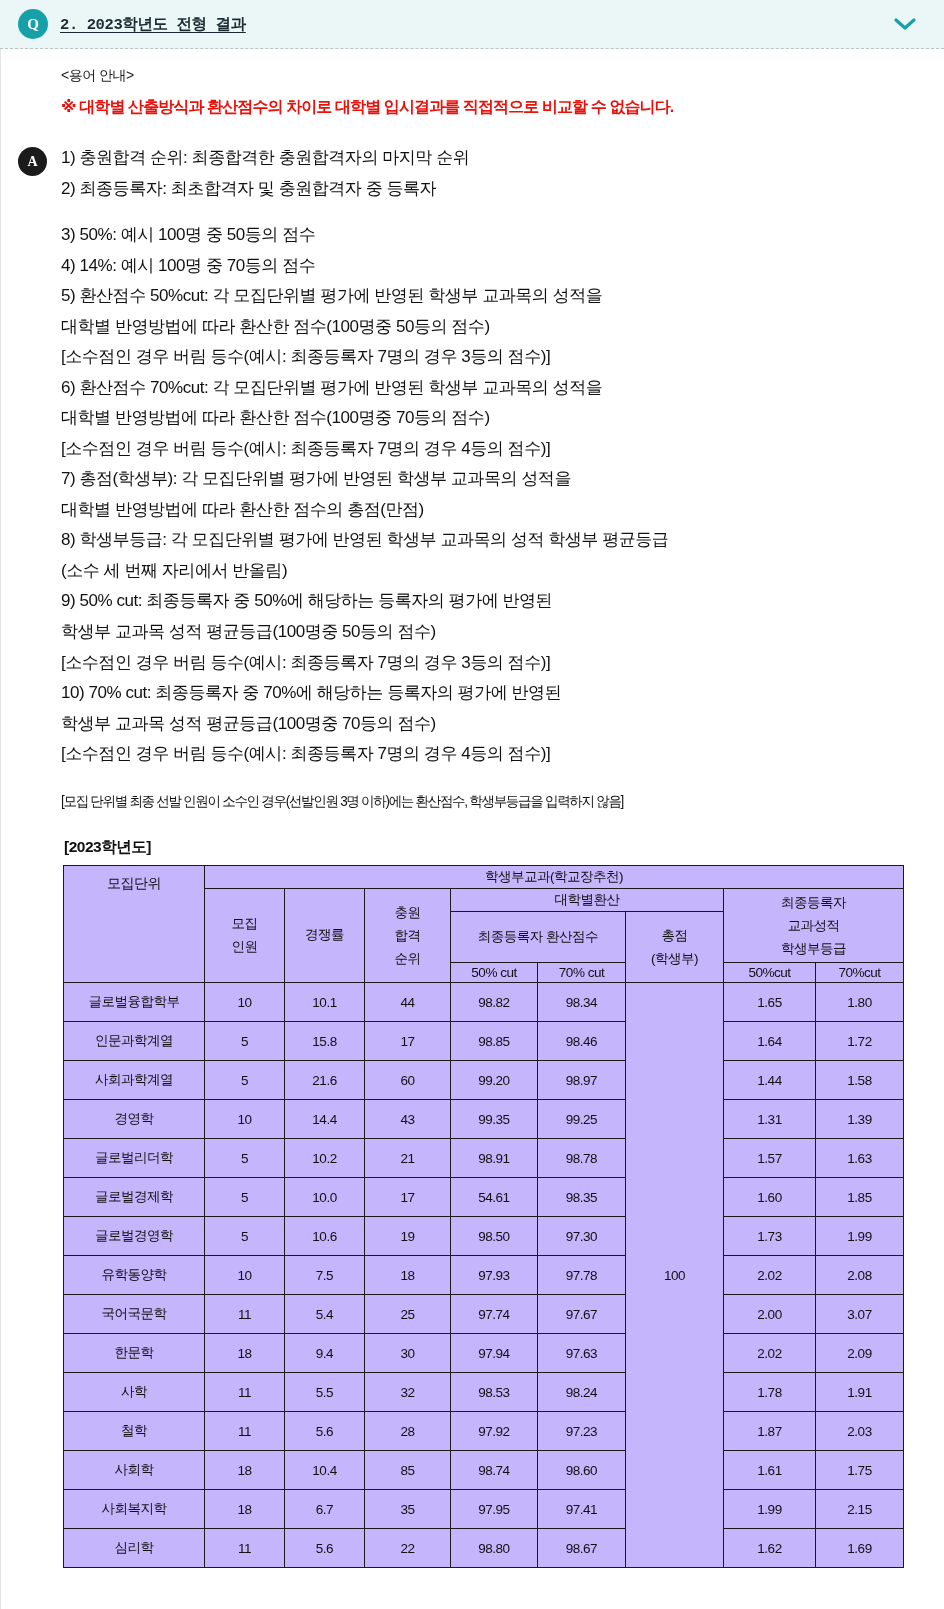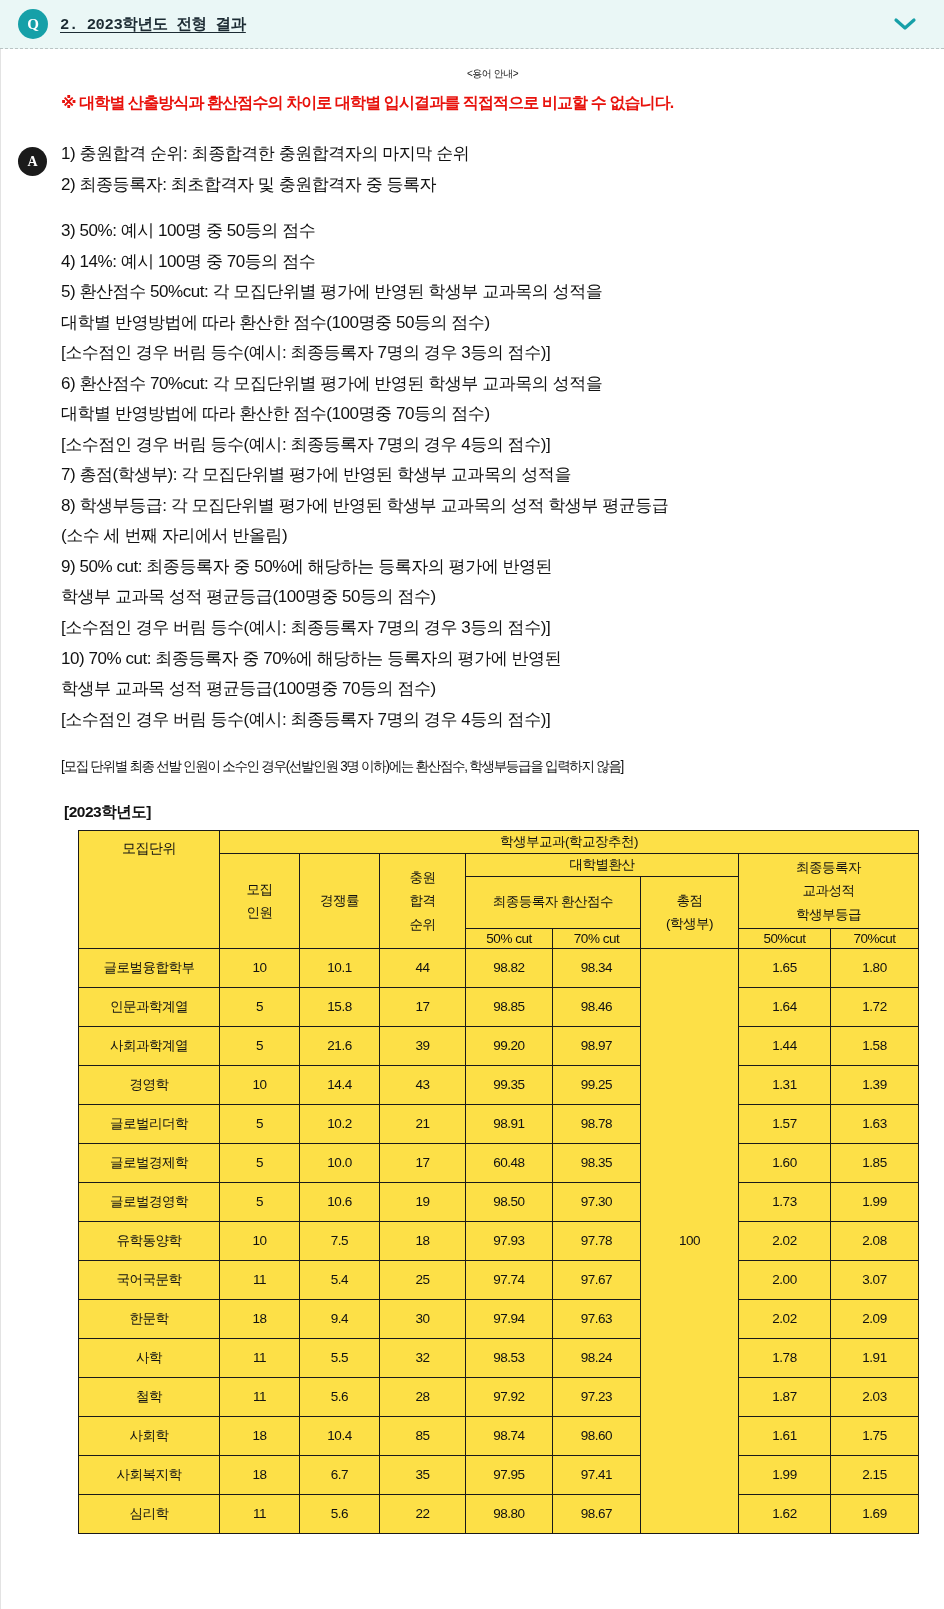--- a/index.html
+++ b/index.html
@@ -82,25 +82,24 @@
     display: flex;
     align-items: center;
     justify-content: center;
     font-family: "Liberation Serif", serif;
   }
   .content {
     padding-left: 60px;
     padding-right: 20px;
   }
   .term-head {
-    font-size: 10px;
+    font-size: 14px;
     color: #1a1a1a;
     margin: 4px 0 12px 0;
     letter-spacing: -0.5px;
-    text-align: center;
   }
   .warn {
     font-size: 16px;
     font-weight: bold;
     color: #e8120c;
     letter-spacing: -0.9px;
     margin: 0 0 10px 0;
     white-space: nowrap;
   }
   .spacer-sm { height: 16px; }
@@ -128,23 +127,23 @@
   .table-caption {
     font-size: 15.5px;
     font-weight: bold;
     color: #111111;
     letter-spacing: -0.5px;
     margin: 26px 0 7px 3px;
   }
   table.result {
     border-collapse: collapse;
     width: 840px;
-    margin-left: 17px;
+    margin-left: 2px;
     table-layout: fixed;
-    background: #fde047;
+    background: #c4b5fd;
   }
   table.result th, table.result td {
     border: 1px solid #1a1a1a;
     text-align: center;
     vertical-align: middle;
     font-weight: normal;
     color: #111111;
     font-size: 13.5px;
     letter-spacing: -0.5px;
     padding: 2px 1px;
@@ -213,20 +212,21 @@
       <div class="defs">
         <p>3) 50%: 예시 100명 중 50등의 점수</p>
         <p>4) 14%: 예시 100명 중 70등의 점수</p>
         <p>5) 환산점수 50%cut: 각 모집단위별 평가에 반영된 학생부 교과목의 성적을</p>
         <p>대학별 반영방법에 따라 환산한 점수(100명중 50등의 점수)</p>
         <p>[소수점인 경우 버림 등수(예시: 최종등록자 7명의 경우 3등의 점수)]</p>
         <p>6) 환산점수 70%cut: 각 모집단위별 평가에 반영된 학생부 교과목의 성적을</p>
         <p>대학별 반영방법에 따라 환산한 점수(100명중 70등의 점수)</p>
         <p>[소수점인 경우 버림 등수(예시: 최종등록자 7명의 경우 4등의 점수)]</p>
         <p>7) 총점(학생부): 각 모집단위별 평가에 반영된 학생부 교과목의 성적을</p>
+        <p>대학별 반영방법에 따라 환산한 점수의 총점(만점)</p>
         <p>8) 학생부등급: 각 모집단위별 평가에 반영된 학생부 교과목의 성적 학생부 평균등급</p>
         <p>(소수 세 번째 자리에서 반올림)</p>
         <p>9) 50% cut: 최종등록자 중 50%에 해당하는 등록자의 평가에 반영된</p>
         <p>학생부 교과목 성적 평균등급(100명중 50등의 점수)</p>
         <p>[소수점인 경우 버림 등수(예시: 최종등록자 7명의 경우 3등의 점수)]</p>
         <p>10) 70% cut: 최종등록자 중 70%에 해당하는 등록자의 평가에 반영된</p>
         <p>학생부 교과목 성적 평균등급(100명중 70등의 점수)</p>
         <p>[소수점인 경우 버림 등수(예시: 최종등록자 7명의 경우 4등의 점수)]</p>
       </div>
 
@@ -312,21 +312,21 @@
               <td class="data ">17</td>
               <td class="data ">98.85</td>
               <td class="data ">98.46</td>
               <td class="data ">1.64</td>
               <td class="data ">1.72</td>
             </tr>
             <tr>
               <td class="data unit-name">사회과학계열</td>
               <td class="data ">5</td>
               <td class="data ">21.6</td>
-              <td class="data ">39</td>
+              <td class="data ">60</td>
               <td class="data ">99.20</td>
               <td class="data ">98.97</td>
               <td class="data ">1.44</td>
               <td class="data ">1.58</td>
             </tr>
             <tr>
               <td class="data unit-name">경영학</td>
               <td class="data ">10</td>
               <td class="data ">14.4</td>
               <td class="data ">43</td>
@@ -343,21 +343,21 @@
               <td class="data ">98.91</td>
               <td class="data ">98.78</td>
               <td class="data ">1.57</td>
               <td class="data ">1.63</td>
             </tr>
             <tr>
               <td class="data unit-name">글로벌경제학</td>
               <td class="data ">5</td>
               <td class="data ">10.0</td>
               <td class="data ">17</td>
-              <td class="data ">60.48</td>
+              <td class="data ">54.61</td>
               <td class="data ">98.35</td>
               <td class="data ">1.60</td>
               <td class="data ">1.85</td>
             </tr>
             <tr>
               <td class="data unit-name">글로벌경영학</td>
               <td class="data ">5</td>
               <td class="data ">10.6</td>
               <td class="data ">19</td>
               <td class="data ">98.50</td>

